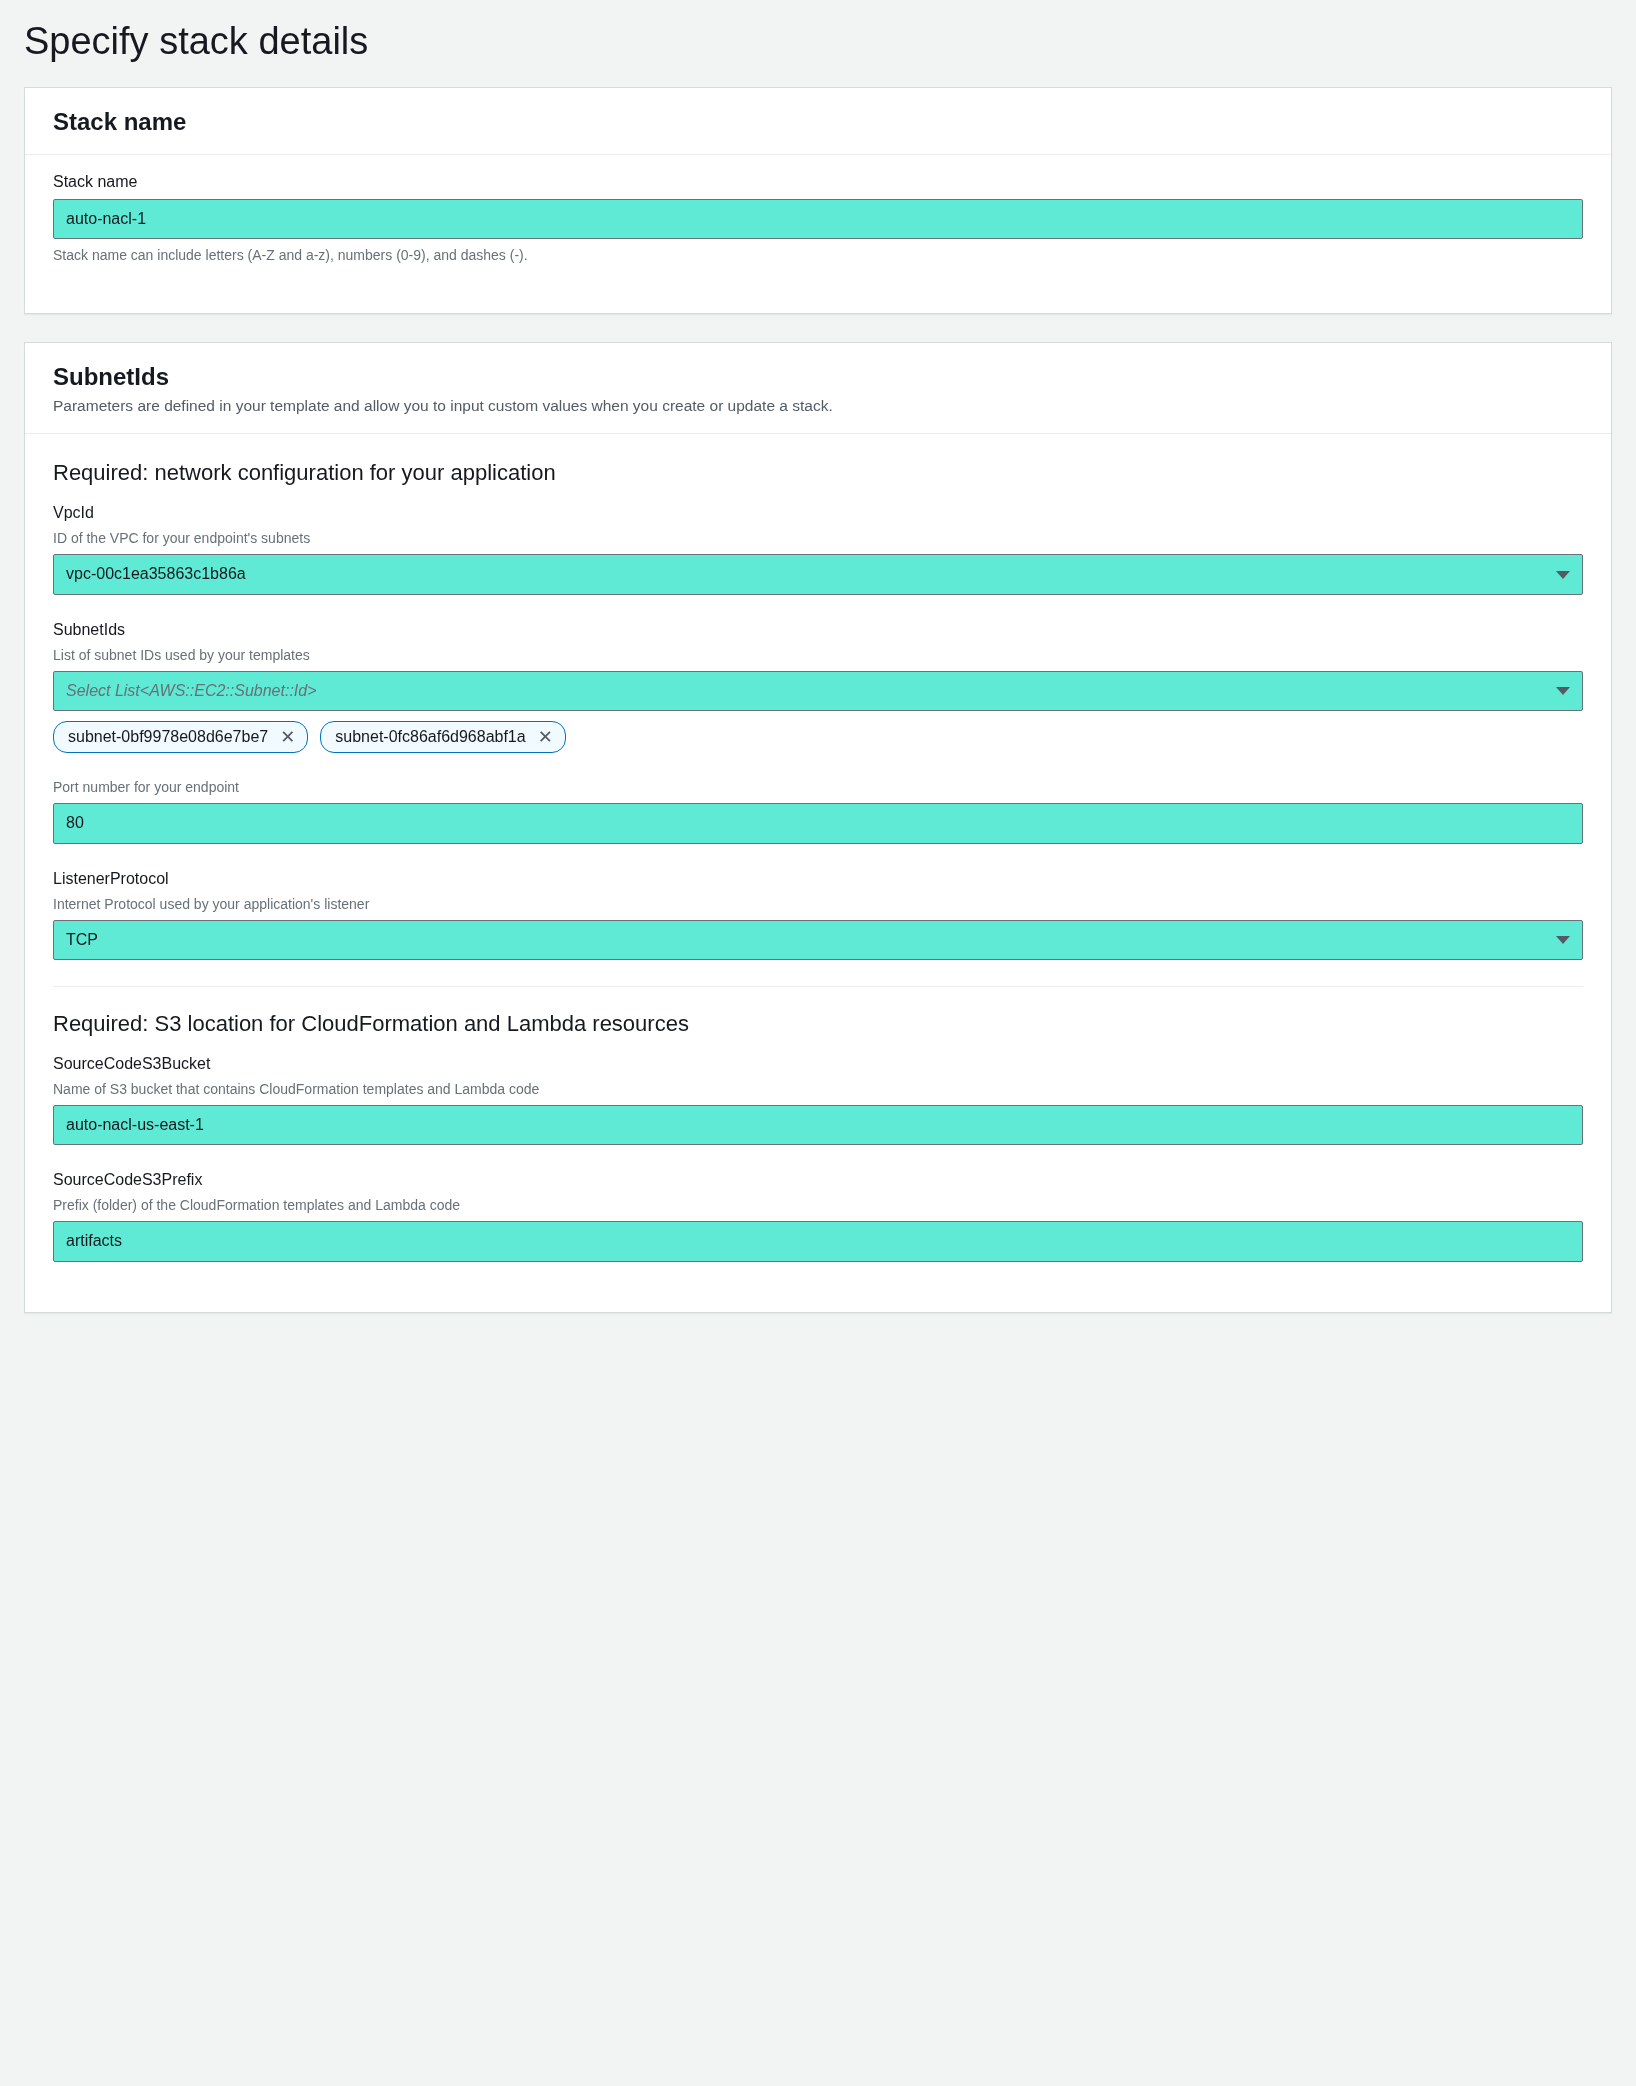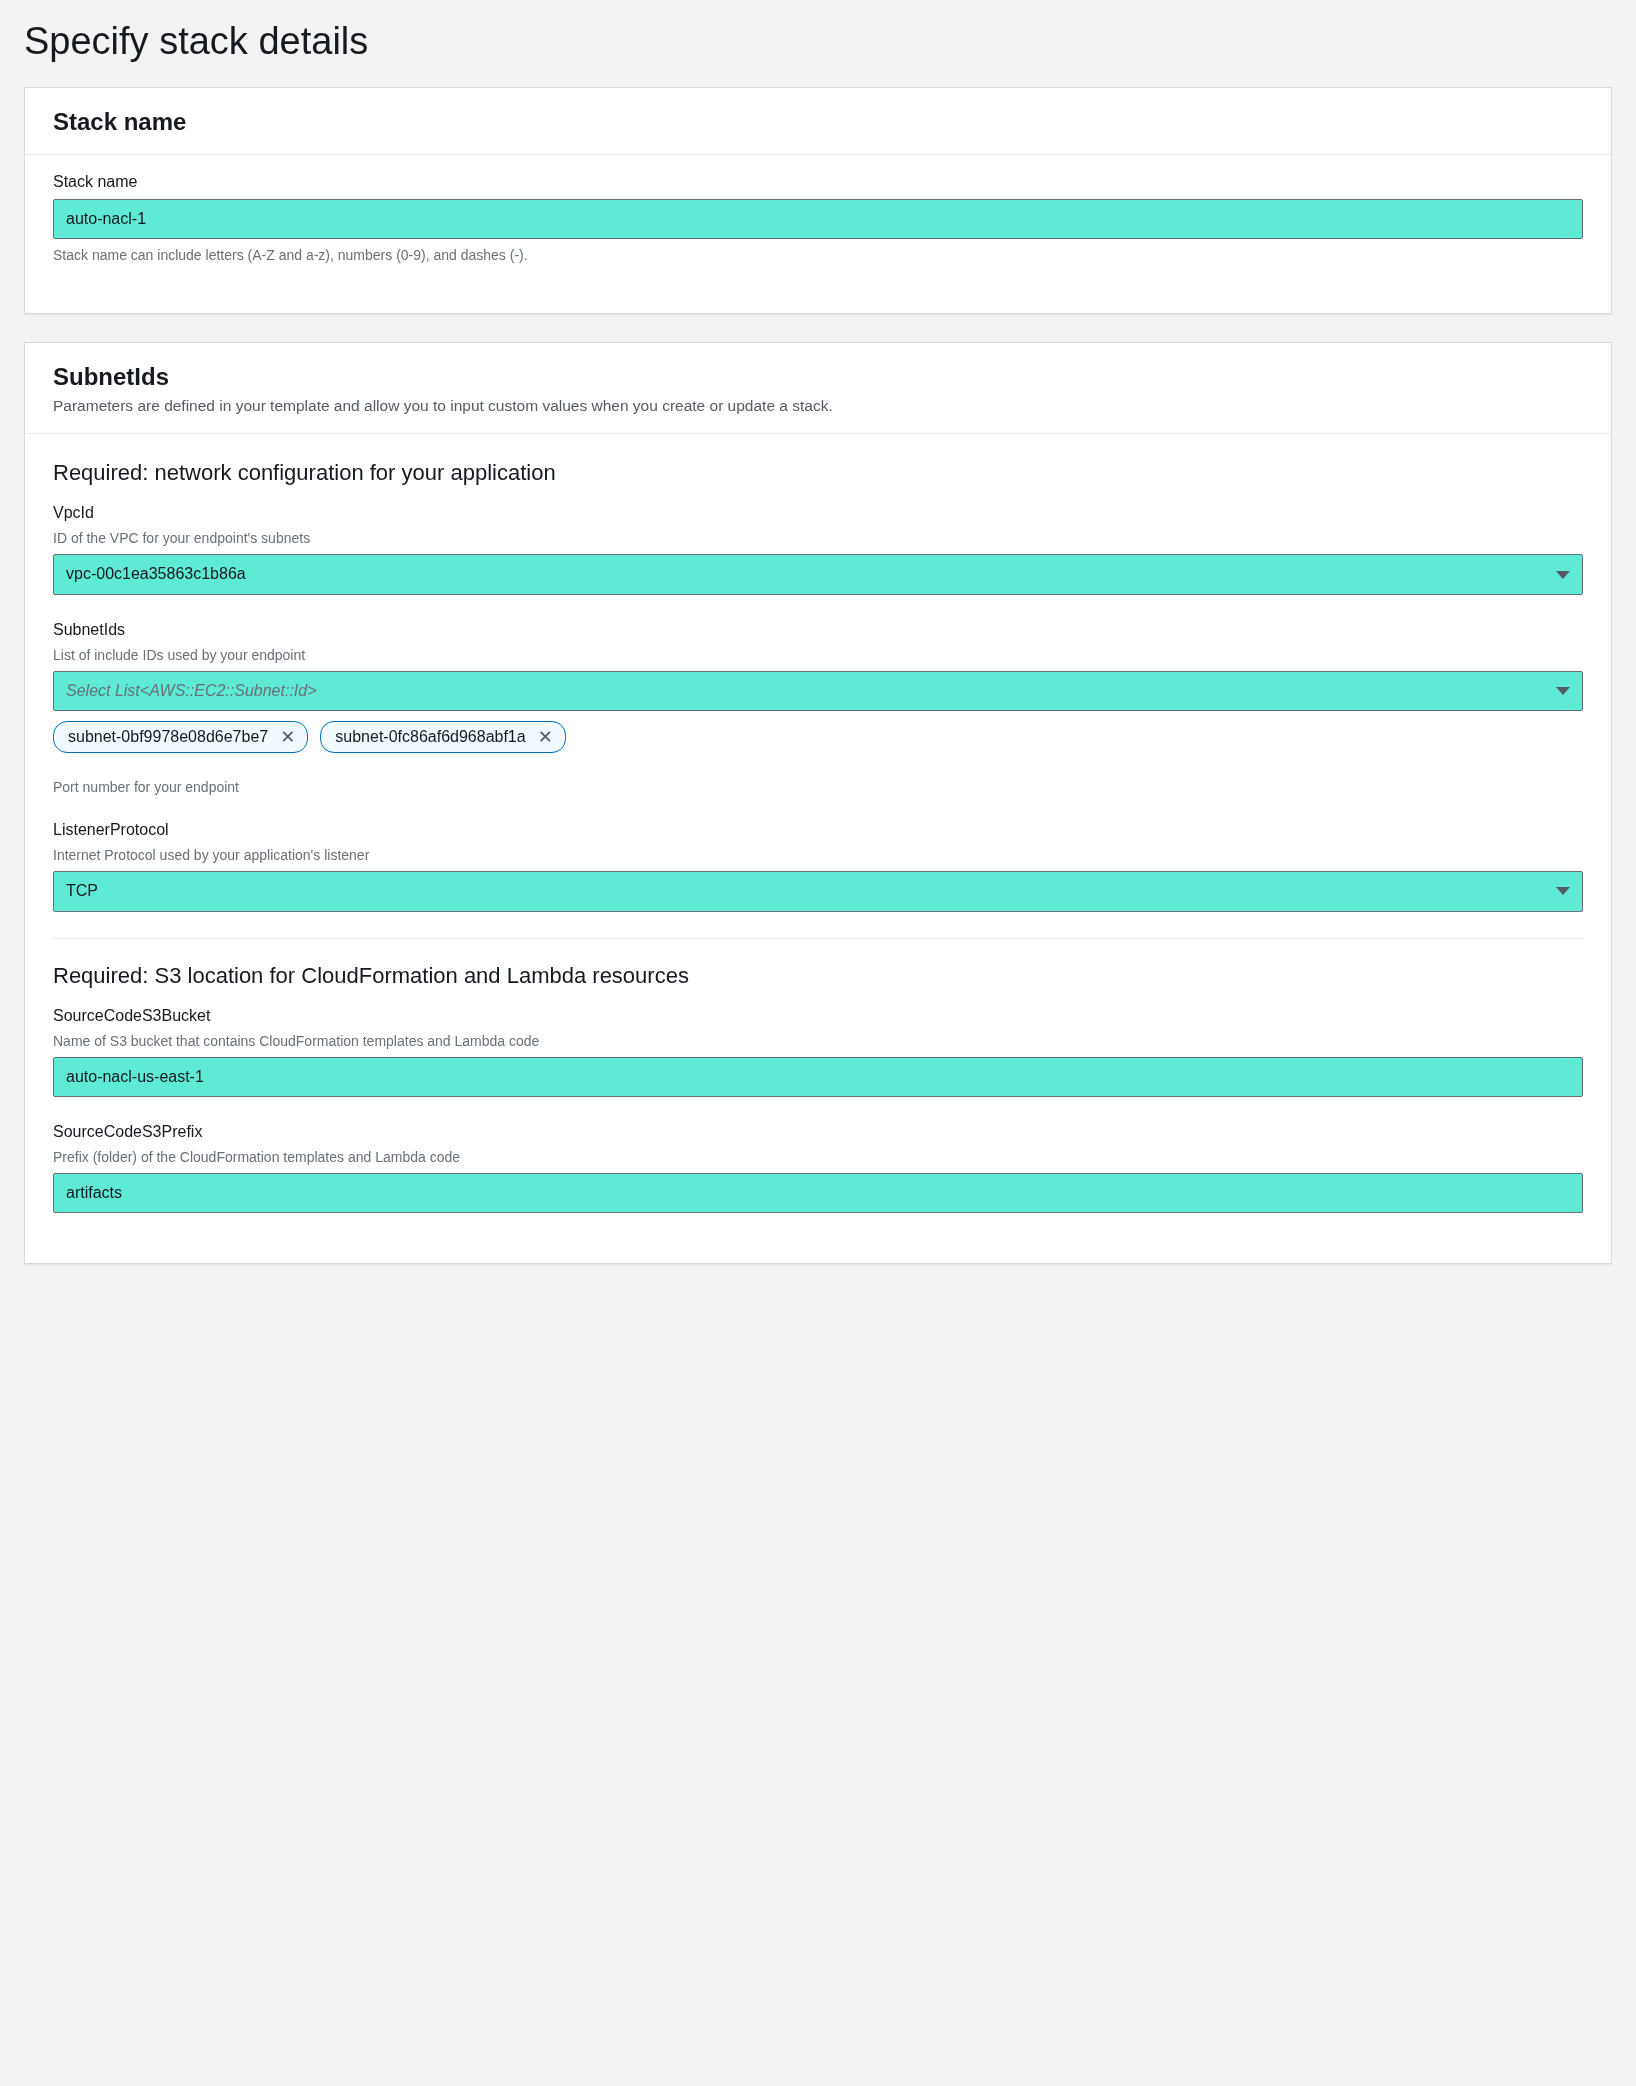--- a/index.html
+++ b/index.html
@@ -145,39 +145,40 @@
       <div class="field-label">VpcId</div>
       <div class="field-hint">ID of the VPC for your endpoint's subnets</div>
       <div class="select-box">
         <span>vpc-00c1ea35863c1b86a</span>
         <span class="caret"></span>
       </div>
     </div>
 
     <div class="field">
       <div class="field-label">SubnetIds</div>
-      <div class="field-hint">List of include IDs used by your endpoint</div>
+      <div class="field-hint">List of subnet IDs used by your templates</div>
       <div class="select-box">
         <span class="placeholder">Select List&lt;AWS::EC2::Subnet::Id&gt;</span>
         <span class="caret"></span>
       </div>
       <div class="token-row">
         <span class="token">
           <span>subnet-0bf9978e08d6e7be7</span>
           <span class="x">✕</span>
         </span>
         <span class="token">
           <span>subnet-0fc86af6d968abf1a</span>
           <span class="x">✕</span>
         </span>
       </div>
     </div>
 
     <div class="field">
       <div class="field-hint">Port number for your endpoint</div>
+      <input class="text-input" type="text" value="80" style="">
     </div>
 
     <div class="field">
       <div class="field-label">ListenerProtocol</div>
       <div class="field-hint">Internet Protocol used by your application's listener</div>
       <div class="select-box">
         <span>TCP</span>
         <span class="caret"></span>
       </div>
     </div>

